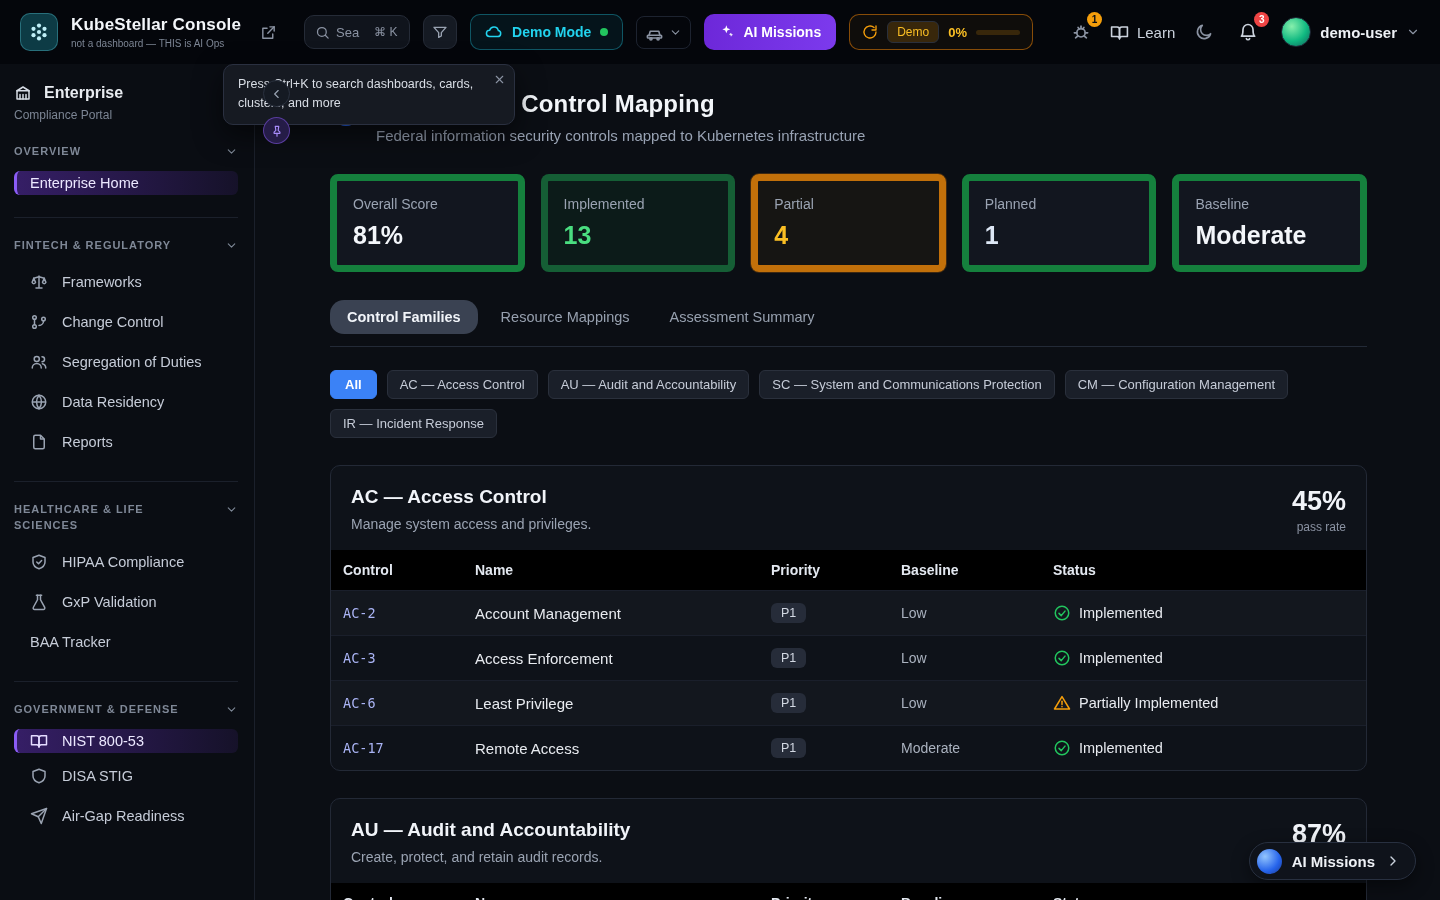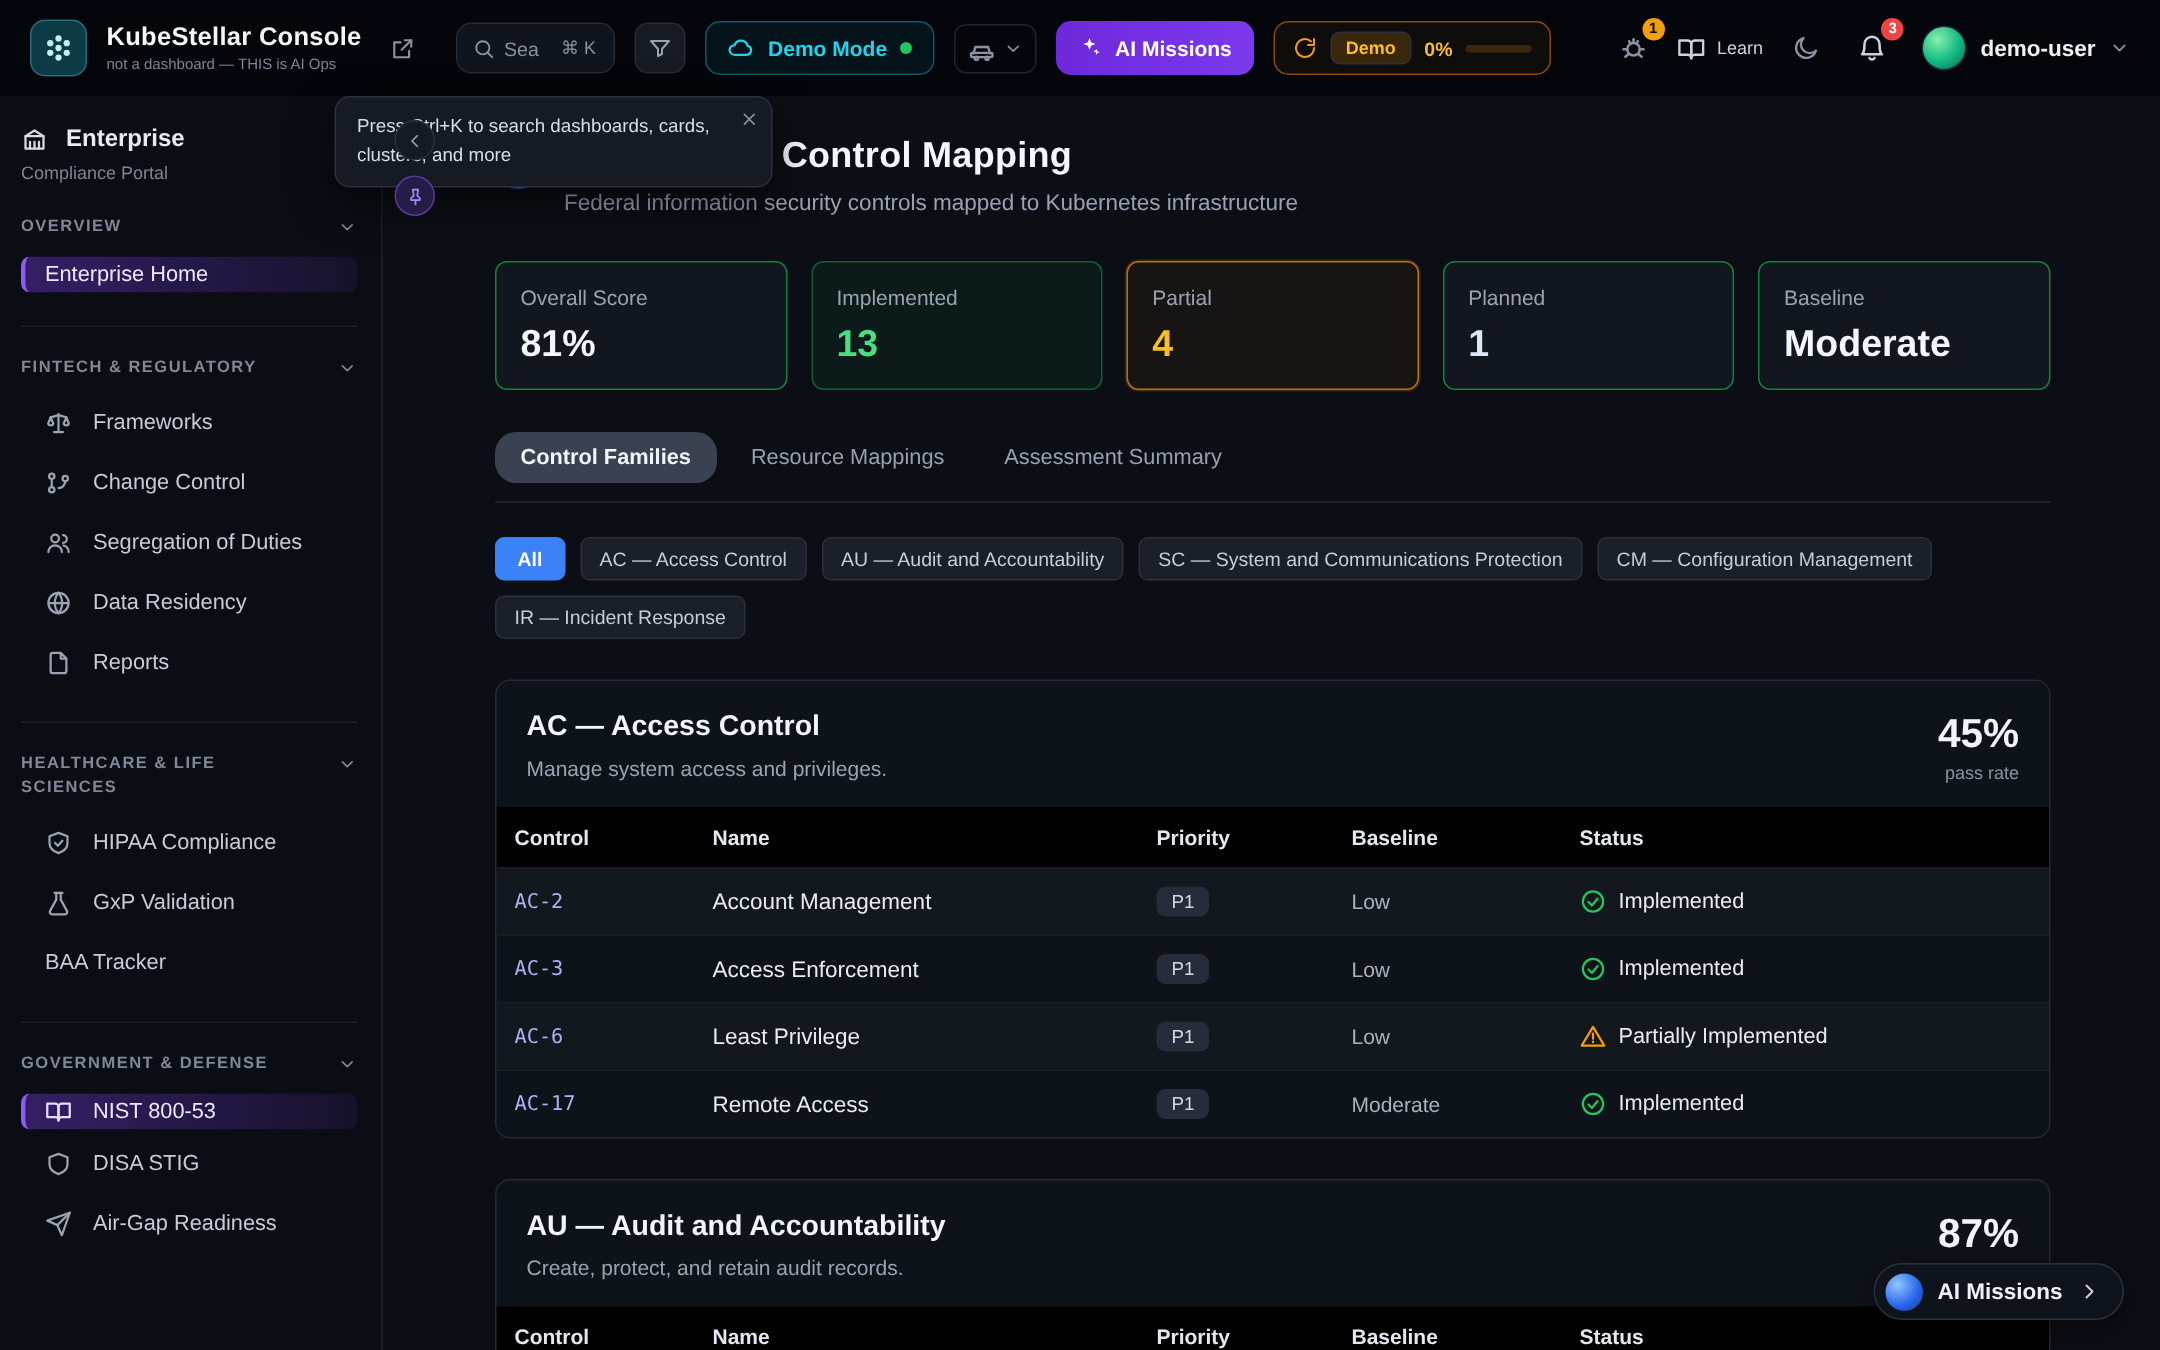--- a/index.html
+++ b/index.html
@@ -25,30 +25,30 @@
   .sqbtn { width:34px; height:34px; border-radius:9px; background:#151a23; border:1px solid #252b37;
     display:flex; align-items:center; justify-content:center; color:#9aa3b2; }
   .demo-mode { height:36px; border-radius:10px; padding:0 14px; display:flex; align-items:center; gap:9px;
     background:rgba(34,211,238,.07); border:1px solid rgba(34,211,238,.35); color:#22d3ee; font-size:14px; font-weight:bold; }
   .demo-mode .dot { width:8px; height:8px; border-radius:50%; background:#22c55e; }
   .tour { display:flex; align-items:center; gap:5px; color:#8b93a3; padding:6px 8px; border-radius:8px; border:1px solid #1d2330; }
   .ai-missions { height:36px; border-radius:10px; padding:0 15px; display:flex; align-items:center; gap:8px;
     background:linear-gradient(90deg,#6d28d9,#7c3aed); color:#fff; font-size:14px; font-weight:bold; }
   .demo-progress { height:36px; border-radius:10px; padding:0 12px; display:flex; align-items:center; gap:9px;
     background:rgba(245,158,11,.05); border:1px solid rgba(217,119,6,.6); }
-  .demo-progress .chip { background:rgba(245,158,11,.18); color:#fbbf24; font-size:12px; font-weight:bold;
+  .demo-progress .chip { background:rgba(245,158,11,.18); color:#fbbf24; font-size:12px; font-weight:normal;
     padding:3px 9px; border-radius:6px; }
   .demo-progress .pct { color:#fbbf24; font-size:13px; font-weight:bold; }
   .demo-progress .track { width:44px; height:5px; border-radius:3px; background:rgba(245,158,11,.18); }
   .spacer { flex:1; }
   .badge { position:absolute; top:-4px; right:-5px; min-width:15px; height:15px; border-radius:8px;
     font-size:10px; font-weight:bold; display:flex; align-items:center; justify-content:center; padding:0 3px; }
   .badge.amber { background:#f59e0b; color:#0b0e14; }
   .badge.red { background:#ef4444; color:#fff; }
-  .learn { display:flex; align-items:center; gap:8px; color:#cbd2dd; font-size:12px; }
+  .learn { display:flex; align-items:center; gap:8px; color:#cbd2dd; font-size:15px; }
   .user { display:flex; align-items:center; gap:9px; margin-left:4px; }
   .avatar { width:30px; height:30px; border-radius:50%;
     background:radial-gradient(circle at 35% 30%, #86efac, #10b981 55%, #115e59); border:1px solid #1f2937; }
   .user .name { font-size:15px; font-weight:bold; color:#eef1f6; }
 
   
   .shell { display:flex; height:836px; position:relative; }
 
   
   .sidebar { width:255px; flex:0 0 255px; background:#0a0d13; border-right:1px solid #1b202b;
@@ -71,21 +71,21 @@
 
   
   .main { flex:1; padding:26px 73px 0 75px; overflow:hidden; position:relative; }
   .page-head { display:flex; align-items:flex-start; gap:14px; }
   .page-icon { width:32px; height:32px; border-radius:50%; border:2px solid #2563eb;
     display:flex; align-items:center; justify-content:center; color:#38bdf8; margin-top:4px; flex:0 0 auto; }
   .page-title { font-size:24px; font-weight:bold; color:#f3f6fa; letter-spacing:.2px; }
   .page-sub { font-size:15px; color:#98a2b3; margin-top:9px; }
 
   .stats { margin-top:30px; display:grid; grid-template-columns:repeat(5,1fr); gap:16px; }
-  .stat { background:#12161f; border:1px solid #15803d; border-radius:8px; padding:15px 16px; }
+  .stat { background:#12161f; border:7px solid #15803d; border-radius:8px; padding:15px 16px; }
   .stat .lbl { font-size:14px; color:#9aa3b2; }
   .stat .val { font-size:25px; font-weight:bold; color:#f3f6fa; margin-top:9px; }
   .stat.green { background:rgba(34,197,94,.07); border-color:rgba(34,197,94,.4); }
   .stat.green .val { color:#4ade80; }
   .stat.amber { background:rgba(245,158,11,.05); border-color:#c2700a; box-shadow:0 0 0 1px rgba(217,119,6,.25); }
   .stat.amber .val { color:#fbbf24; }
   .stat.planned .val { color:#dde7f5; }
 
   .tabs { margin-top:28px; display:flex; gap:6px; border-bottom:1px solid #232a37; padding-bottom:12px; }
   .tab { padding:9px 17px; border-radius:8px; font-size:14.5px; color:#97a0af; }

